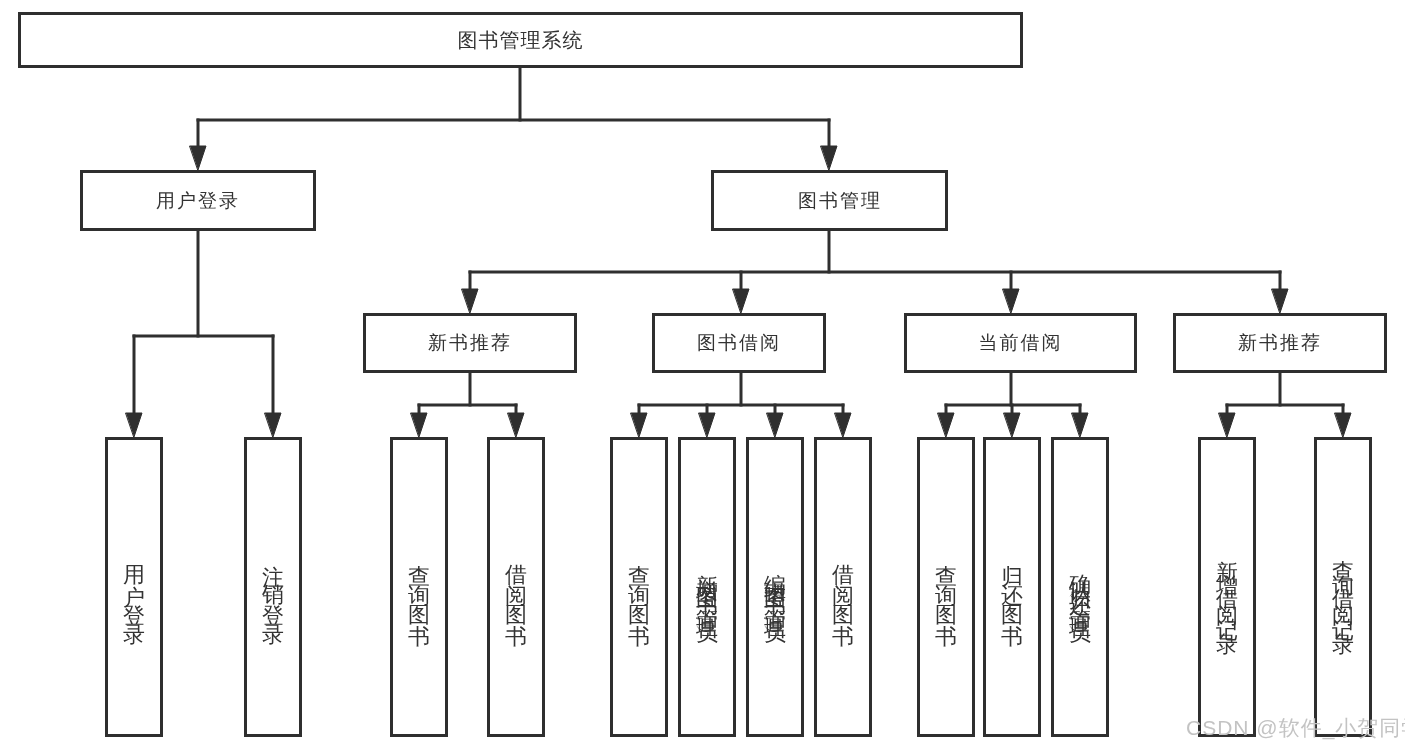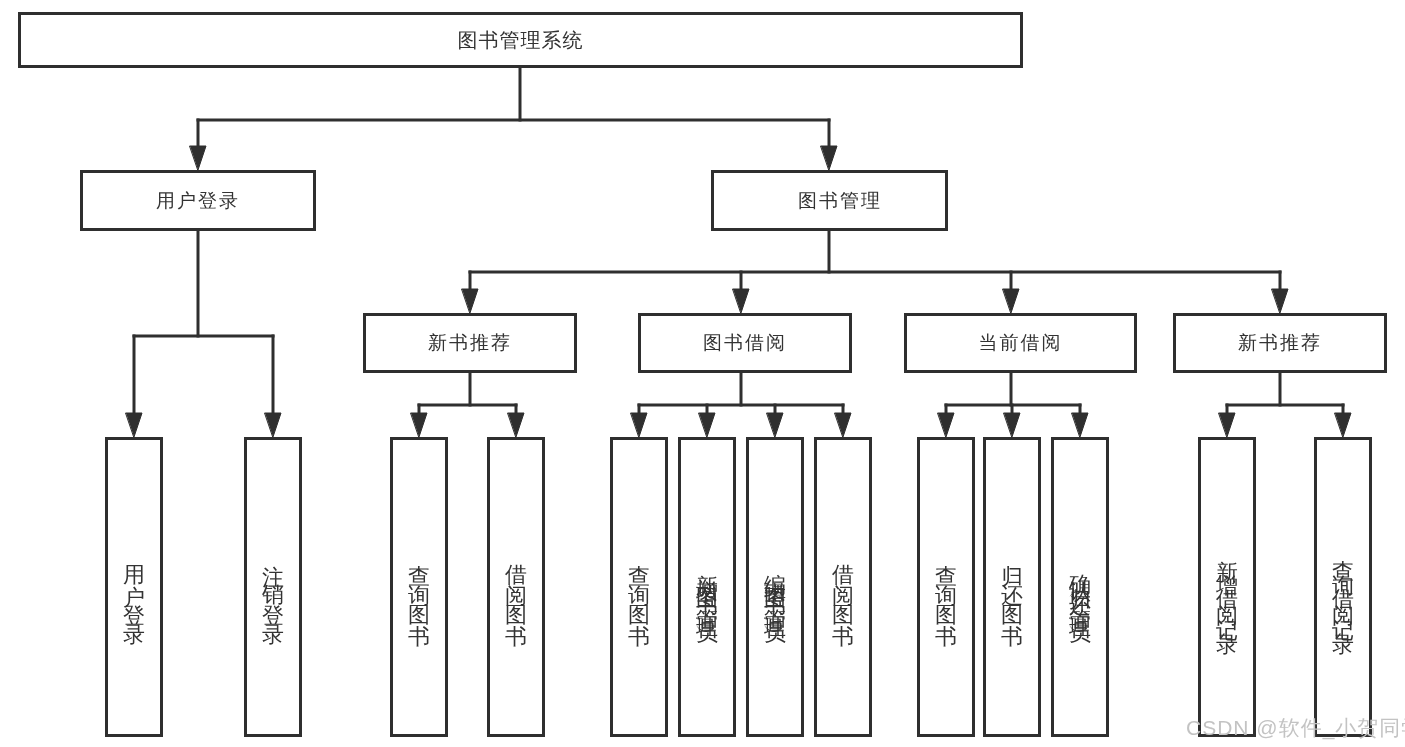--- a/index.html
+++ b/index.html
@@ -18,21 +18,21 @@
   .root-lbl{font-size:20px;letter-spacing:1px;}
   .v-lbl{writing-mode:vertical-rl;font-size:22px;line-height:1;}
   .sp-lg{letter-spacing:20px;}
   .sp-md{letter-spacing:15px;}
   .sp-sm{letter-spacing:7px;}
   
   #n-root{left:18px;top:12px;width:1005px;height:56px;}
   #n-user-login{left:80px;top:170px;width:236px;height:61px;}
   #n-book-mgmt{left:711px;top:170px;width:237px;height:61px;padding-left:21px;}
   #n-new-book-rec{left:363px;top:313px;width:214px;height:60px;}
-  #n-book-borrow{left:638px;top:313px;width:214px;height:60px;}
+  #n-book-borrow{left:652px;top:313px;width:174px;height:60px;}
   #n-current-borrow{left:904px;top:313px;width:233px;height:60px;}
   #n-borrow-records{left:1173px;top:313px;width:214px;height:60px;}
   .leaf{top:437px;width:58px;height:300px;}
   #n-ul-login{left:105px;}
   #n-ul-logout{left:244px;}
   #n-nb-query{left:390px;}
   #n-nb-borrow{left:487px;}
   #n-bb-query{left:610px;}
   #n-bb-add{left:678px;}
   #n-bb-edit{left:746px;}

